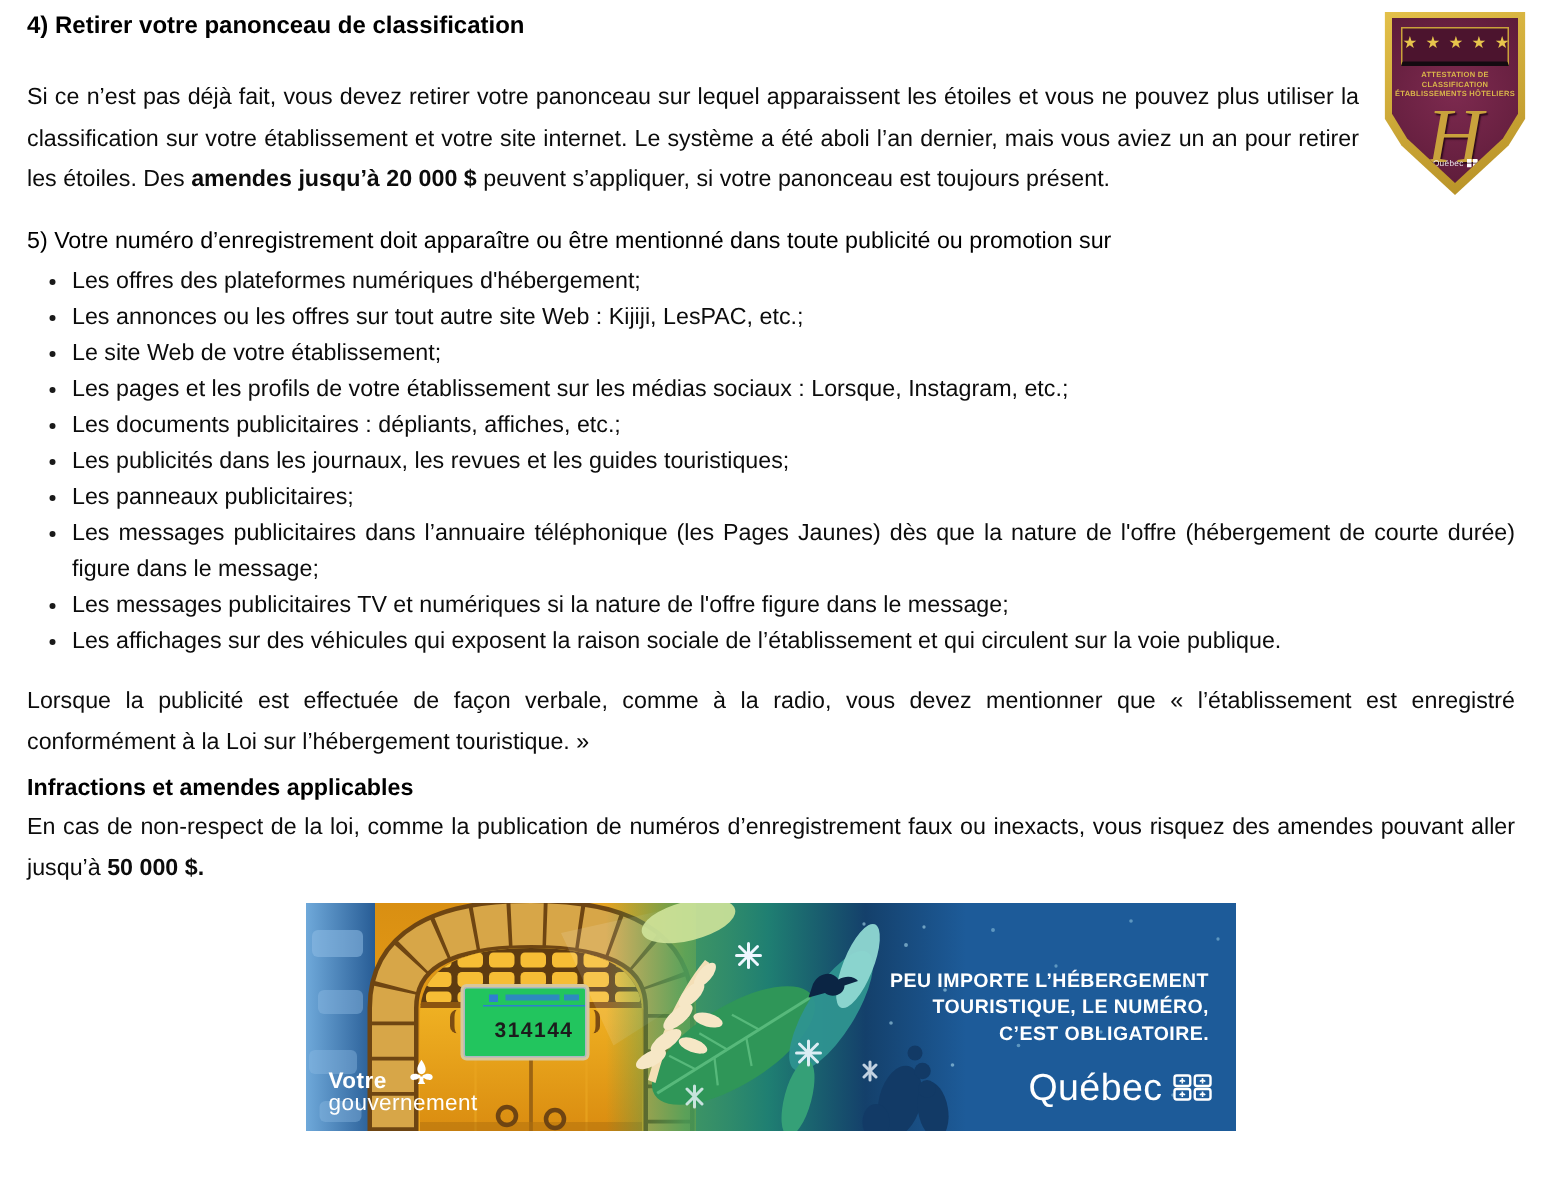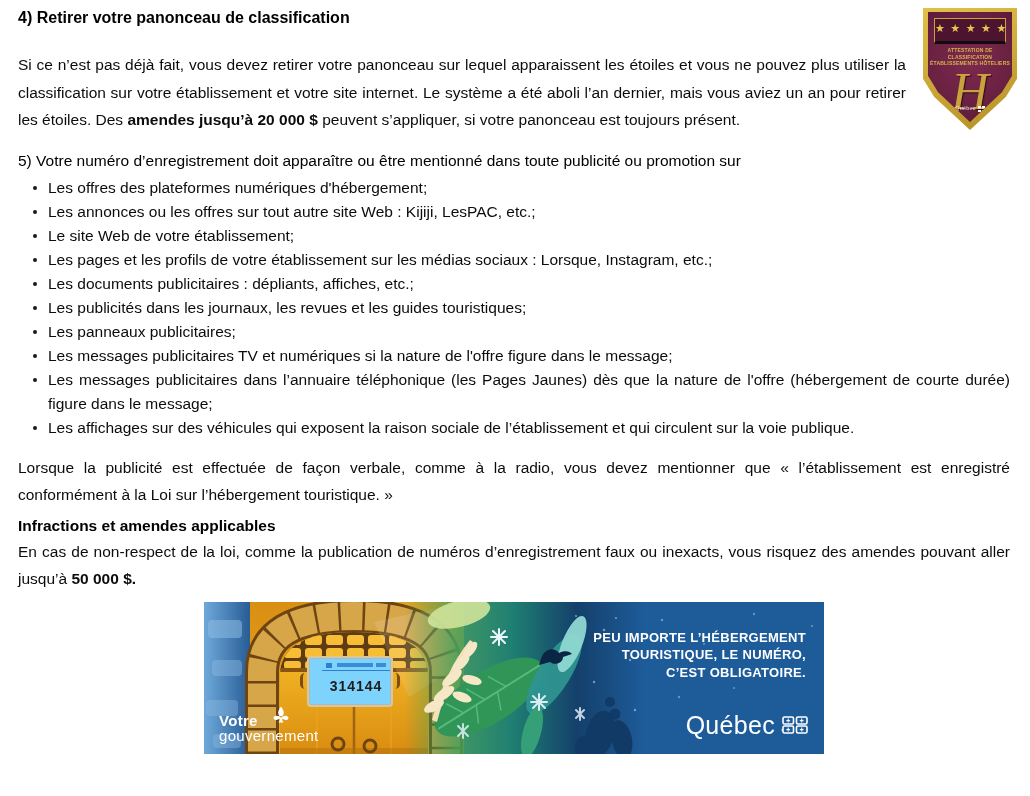--- a/index.html
+++ b/index.html
@@ -40,39 +40,39 @@
       linear-gradient(#fff,#fff) 4px 0/3px 2.5px no-repeat,
       linear-gradient(#fff,#fff) 0 3.5px/3px 2.5px no-repeat,
       linear-gradient(#fff,#fff) 4px 3.5px/3px 2.5px no-repeat;}
 
   
   .banner{position:relative;width:620px;height:152px;margin:9px auto 0;background:#1d5b99;overflow:hidden;}
   .banner svg{display:block;}
   .scene{position:absolute;left:0;top:0;}
   .foliage{position:absolute;left:200px;top:0;}
   .speckles{position:absolute;right:0;top:0;}
-  .plate{position:absolute;left:105px;top:56px;width:82px;height:47px;background:#7dd3fc;
+  .plate{position:absolute;left:105px;top:56px;width:82px;height:47px;background:#22c55e;
     border:1px solid #aeb7c2;border-radius:2px;box-shadow:0 0 0 2px #d8c79b;box-sizing:border-box;padding-left:12px;}
   .plate::before,.plate::after{content:"";position:absolute;top:50%;transform:translateY(-50%);
     width:7px;height:16px;border-radius:8px;}
   .plate::before{left:-10px;border-left:3px solid #7c4c12;}
   .plate::after{right:-10px;border-right:3px solid #7c4c12;}
   .plate-header{display:flex;align-items:center;gap:3px;height:9px;padding:2px 4px 0;
     border-bottom:1px solid #2f7fd0;}
   .plate-header .sq{width:6px;height:5px;background:#2f7fd0;}
   .plate-header .bar{width:36px;height:4px;background:#2f7fd0;opacity:.85;margin-left:auto;}
   .plate-header .bar2{width:10px;height:4px;background:#2f7fd0;opacity:.85;}
   .plate-number{text-align:center;font-weight:bold;font-size:14px;letter-spacing:1px;color:#1c1c1c;margin-top:7px;}
 
   .gov-sig{position:absolute;left:15px;bottom:11px;color:#fff;line-height:15px;}
   .gov-sig .l1{font-weight:bold;font-size:15px;letter-spacing:.3px;}
   .gov-sig .l2{font-size:15px;letter-spacing:.3px;margin-top:0;}
   .gov-sig .fleur{position:absolute;left:52px;top:-7px;}
 
-  .headline{position:absolute;right:18px;top:27px;text-align:right;color:#fff;font-weight:bold;
+  .headline{position:absolute;right:18px;top:43px;text-align:right;color:#fff;font-weight:bold;
     font-size:13px;line-height:17.5px;letter-spacing:.3px;}
   .qc-logo{position:absolute;right:16px;bottom:14px;display:flex;align-items:center;gap:7px;color:#fff;}
   .qc-logo .word{font-size:25px;letter-spacing:.3px;}
 </style>
 </head>
 <body>
 
 <div class="page">
 
   <div class="crest">
@@ -97,22 +97,22 @@
   <h4>5) Votre numéro d’enregistrement doit apparaître ou être mentionné dans toute publicité ou promotion sur</h4>
 
   <ul class="reg-list">
     <li>Les offres des plateformes numériques d'hébergement;</li>
     <li>Les annonces ou les offres sur tout autre site Web : Kijiji, LesPAC, etc.;</li>
     <li>Le site Web de votre établissement;</li>
     <li>Les pages et les profils de votre établissement sur les médias sociaux : Lorsque, Instagram, etc.;</li>
     <li>Les documents publicitaires : dépliants, affiches, etc.;</li>
     <li>Les publicités dans les journaux, les revues et les guides touristiques;</li>
     <li>Les panneaux publicitaires;</li>
+    <li>Les messages publicitaires dans l’annuaire téléphonique (les Pages Jaunes) dès que la nature de l'offre (hébergement de courte durée) figure dans le message;</li>
     <li>Les messages publicitaires TV et numériques si la nature de l'offre figure dans le message;</li>
-    <li>Les messages publicitaires dans l’annuaire téléphonique (les Pages Jaunes) dès que la nature de l'offre (hébergement de courte durée) figure dans le message;</li>
     <li>Les affichages sur des véhicules qui exposent la raison sociale de l’établissement et qui circulent sur la voie publique.</li>
   </ul>
 
   <p class="note">Lorsque la publicité est effectuée de façon verbale, comme à la radio, vous devez mentionner que « l’établissement est enregistré conformément à la Loi sur l’hébergement touristique. »</p>
 
   <h3 class="h-infraction">Infractions et amendes applicables</h3>
 
   <p class="p-fines"><span>En cas de non-respect de la loi, comme la publication de numéros d’enregistrement faux ou inexacts, vous risquez des amendes pouvant aller jusqu’à </span><strong>50 000 $.</strong></p>
 
   <div class="banner">

